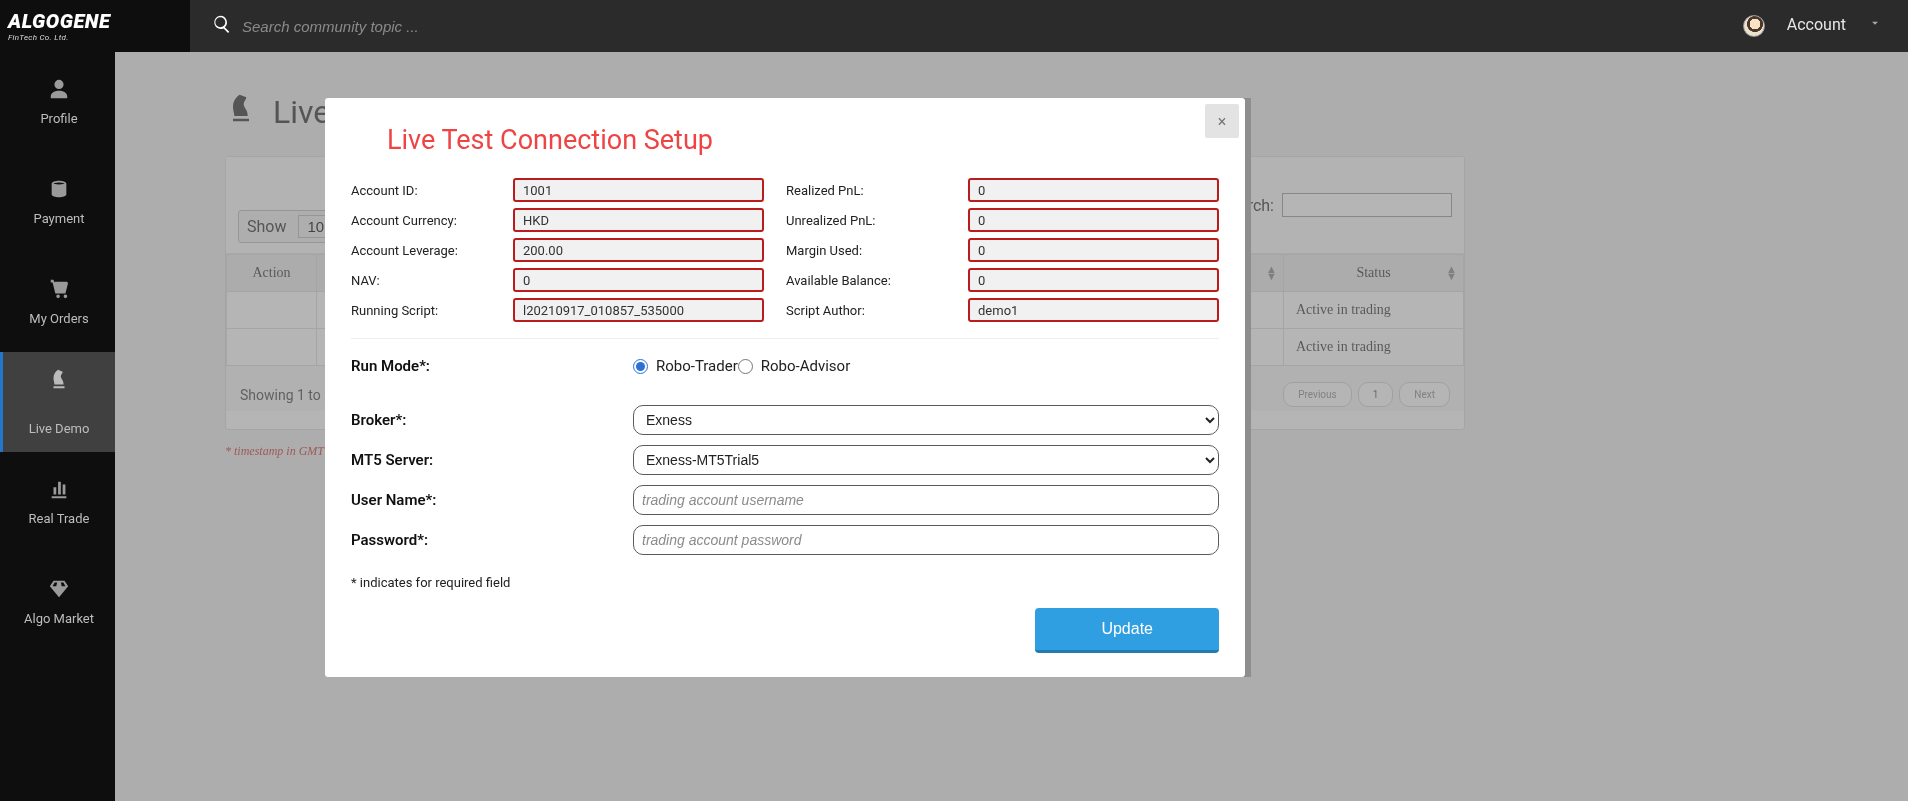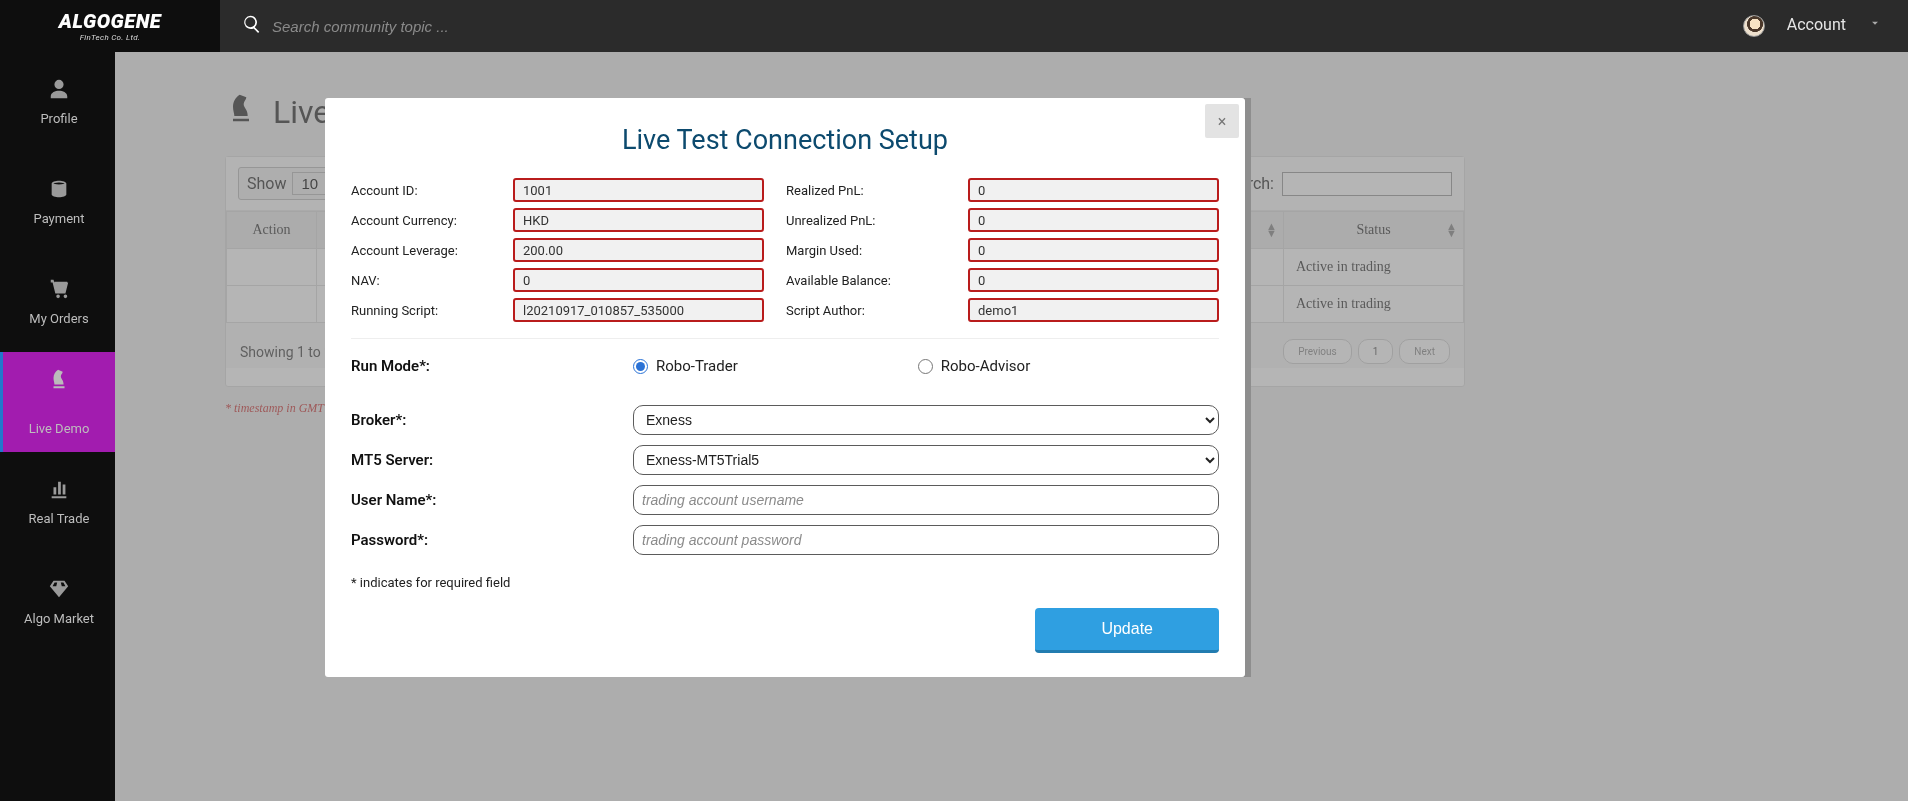--- a/index.html
+++ b/index.html
@@ -17,25 +17,25 @@
     position: absolute;
     top: 0; left: 0; right: 0;
     height: 52px;
     background: #2b2b2b;
     display: flex;
     align-items: center;
     color: #ccc;
     z-index: 5;
   }
   .brand {
-    width: 220px;
+    width: 190px;
     height: 52px;
     display: flex;
     flex-direction: column;
-    align-items: center;
+    align-items: flex-start;
     justify-content: center;
     background: #0e0e0e;
     padding: 4px 8px;
   }
   .brand-main {
     font-weight: 900;
     font-size: 20px;
     letter-spacing: 0.5px;
     color: #fff;
     font-style: italic;
@@ -97,21 +97,21 @@
     align-items: center;
     justify-content: center;
     height: 100px;
     color: #bdbdbd;
     font-size: 13px;
     gap: 8px;
     cursor: pointer;
     border-left: 3px solid transparent;
   }
   .side-item svg { width: 22px; height: 22px; fill: #9a9a9a; }
-  .side-item.active { background: #a21caf; border-left-color: #27c; gap: 28px; }
+  .side-item.active { background: #404040; border-left-color: #27c; gap: 28px; }
   .side-item.active svg { fill: #bbb; }
 
   
   .content {
     position: absolute;
     top: 52px; left: 115px; right: 0; bottom: 0;
     background: #eeeeee;
     padding: 40px 60px 0 110px;
     z-index: 1;
   }
@@ -136,27 +136,28 @@
     display: flex;
     align-items: center;
     justify-content: space-between;
     padding: 10px 12px;
     background: #fafafa;
     border-bottom: 1px solid #e6e6e6;
   }
   .show-group {
     display: flex;
     align-items: center;
-    gap: 6px;
+    gap: 12px;
     font-size: 16px;
     color: #2a2a2a;
     border: 1px solid #bbb;
     padding: 4px 8px;
     background: #efefef;
     border-radius: 3px;
+    margin-top: 43px;
   }
   .show-group select {
     font-size: 15px;
     padding: 1px 4px;
     border: 1px solid #bbb;
   }
   .search-group {
     display: flex;
     align-items: center;
     gap: 8px;
@@ -255,24 +256,24 @@
     background: #e3e3e3;
     color: #777;
     font-size: 16px;
     display: flex;
     align-items: center;
     justify-content: center;
     cursor: pointer;
     border-radius: 2px;
   }
   .modal-title {
-    text-align: center;
     font-size: 27px;
-    color: #0c4a6e;
+    color: #ef4444;
     padding: 26px 20px 22px;
+    margin-left: 42px;
   }
   .modal-body {
     padding: 0 26px;
   }
   .info-grid {
     display: grid;
     grid-template-columns: 140px 1fr 160px 1fr;
     gap: 6px 22px;
     align-items: center;
     font-size: 13px;
@@ -296,21 +297,20 @@
     display: grid;
     grid-template-columns: 270px 1fr;
     gap: 10px 12px;
     align-items: center;
     font-size: 15px;
     color: #111;
     font-weight: 600;
   }
   .radio-row {
     display: flex;
-    gap: 180px;
     align-items: center;
     font-weight: normal;
   }
   .radio-opt { display: flex; align-items: center; gap: 8px; font-size: 15px; color: #222; }
   .radio-opt input { width: 15px; height: 15px; accent-color: #2a72d6; }
 
   .sel, .txt {
     width: 100%;
     height: 30px;
     border: 1px solid #5b5b5b;

